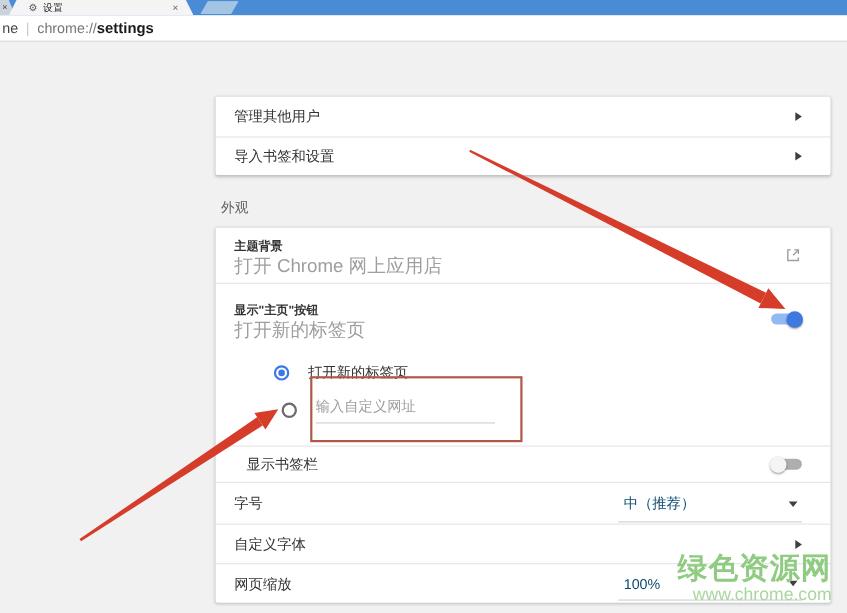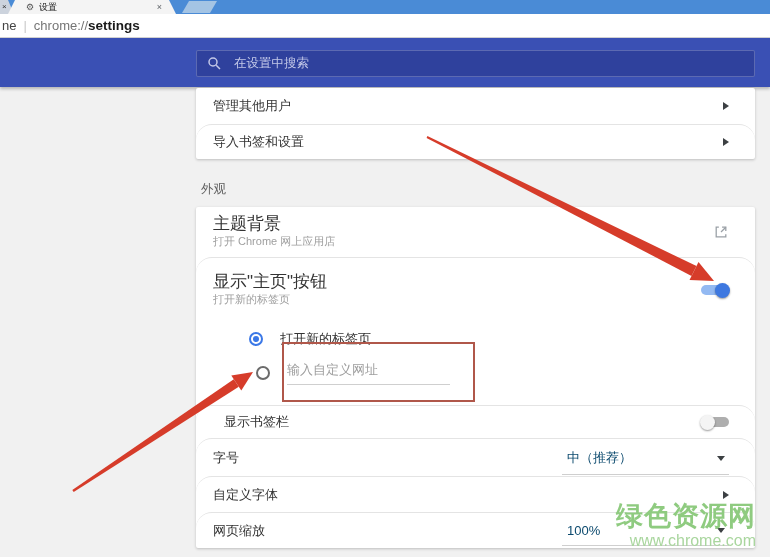--- a/index.html
+++ b/index.html
@@ -37,24 +37,24 @@
                display:flex; align-items:center; padding:0 10px; }
   .searchbox svg { flex:0 0 auto; }
   .search-ph { font-size:12.5px; color:#c3c8e8; margin-left:12px; }
 
   
   .card { position:absolute; left:196px; width:559px; background:#ffffff; border-radius:2px;
           box-shadow:0 1px 3px rgba(0,0,0,.22); }
   .card1 { top:88px; height:71px;text-align:center; }
   .card2 { top:207px; height:341px; }
   .row { position:relative; display:flex; align-items:center; padding:0 26px 0 17px; }
-  .row.bordered { border-top:1px solid #e4e4e4;border-radius:16px; }
+  .row.bordered { border-top:1px solid #e4e4e4; }
   .row-label { font-size:13px; color:#333; }
-  .row-title { font-size:17px; color:#333; font-weight:400; line-height:18px; }
-  .row-sub { font-size:11px; color:#9e9e9e; line-height:17px; }
+  .row-title { font-size:11px; color:#333; font-weight:700; line-height:18px; }
+  .row-sub { font-size:17px; color:#9e9e9e; line-height:17px; }
   .stack { display:flex; flex-direction:column; justify-content:center; }
   .chev { margin-left:auto; width:0; height:0; border-left:6px solid #3c4043;
           border-top:4px solid transparent; border-bottom:4px solid transparent; }
   .section-label { position:absolute; left:201px; top:181px; font-size:12.5px; color:#616161; }
 
   
   .r-theme { height:50px; }
   .r-home  { height:65px; }
   .r-radio1{ height:33px; }
   .r-radio2{ height:50px; align-items:flex-start; padding-top:5px;padding-left:24px; }
@@ -110,29 +110,20 @@
     <div class="newtab-btn"></div>
   </div>
 
   <div class="toolbar">
     <span class="url-prefix">ne</span>
     <span class="url-sep">|</span>
     <span class="url-scheme">chrome://</span>
     <span class="url-page">settings</span>
   </div>
 
-  <div class="header">
-    <div class="searchbox">
-      <svg width="15" height="15" viewBox="0 0 15 15">
-        <circle cx="6" cy="6" r="4" fill="none" stroke="#c3c8e8" stroke-width="1.5"></circle>
-        <line x1="9.2" y1="9.2" x2="13" y2="13" stroke="#c3c8e8" stroke-width="1.5"></line>
-      </svg>
-      <span class="search-ph">在设置中搜索</span>
-    </div>
-  </div>
 
   <div class="card card1">
     <div class="row" style="height:36px;">
       <span class="row-label">管理其他用户</span>
       <span class="chev"></span>
     </div>
     <div class="row bordered" style="height:35px;">
       <span class="row-label">导入书签和设置</span>
       <span class="chev"></span>
     </div>

